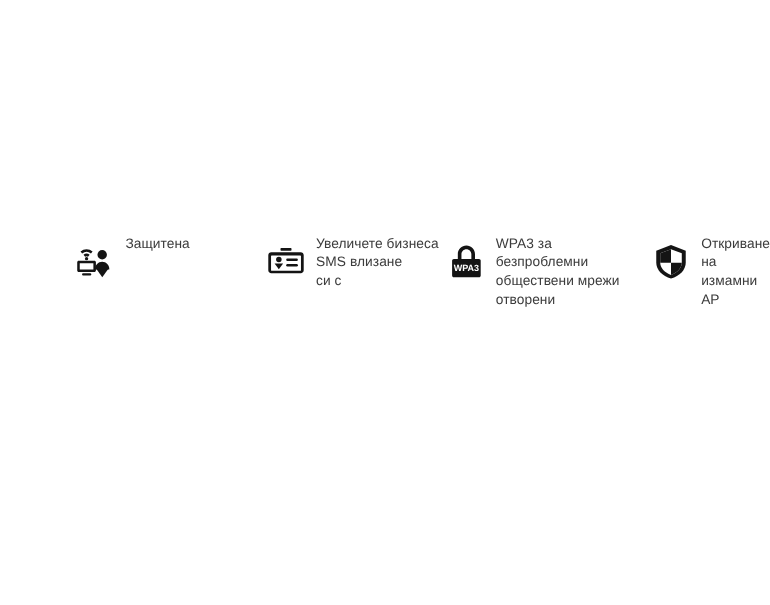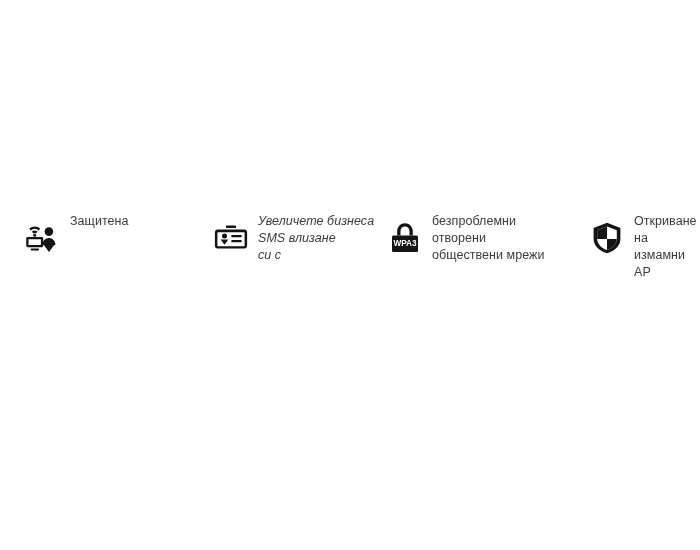--- a/index.html
+++ b/index.html
@@ -26,22 +26,22 @@
   }
 
   .feature-item {
     display: flex;
     flex-direction: row;
     align-items: flex-start;
     box-sizing: border-box;
   }
 
   
-  .feature-item.col-0 { width: 200px; padding-left: 26px; }
-  .feature-item.col-1 { width: 180px; padding-left: 14px; font-style: italic; }
+  .feature-item.col-0 { width: 200px; padding-left: 26px; margin-left: 44px; }
+  .feature-item.col-1 { width: 180px; padding-left: 14px; }
   .feature-item.col-2 { width: 190px; padding-left: 8px; }
   .feature-item.col-3 { width: 130px; padding-left: 20px; }
 
   .feature-icon {
     flex: 0 0 auto;
     width: 34px;
     height: 34px;
     margin-top: 8px;
     display: block;
   }
@@ -132,23 +132,24 @@
         <g fill="#141414">
 
           <path d="M17 2.2c-4.3 0-7.8 3.5-7.8 7.8v4.4h3.3v-4.4c0-2.5 2.0-4.5 4.5-4.5s4.5 2.0 4.5 4.5v4.4h3.3v-4.4c0-4.3-3.5-7.8-7.8-7.8z"></path>
 
           <path d="M5.6 14.4h22.8c0.9 0 1.6 0.7 1.6 1.6v13.4c0 0.9-0.7 1.6-1.6 1.6H5.6c-0.9 0-1.6-0.7-1.6-1.6V16.0c0-0.9 0.7-1.6 1.6-1.6z"></path>
         </g>
         <text class="wpa-badge-text" x="17" y="25.4" text-anchor="middle" font-size="8.2" fill="#ffffff">WPA3</text>
       </svg>
     </span>
     <span class="feature-text">
+      <span class="line">WPA3 за</span>
       <span class="line">безпроблемни</span>
+      <span class="line">обществени мрежи</span>
       <span class="line">отворени</span>
-      <span class="line">обществени мрежи</span>
     </span>
   </div>
 
   <div class="feature-item col-3">
     <span class="feature-icon">
       <svg viewBox="0 0 34 34" xmlns="http://www.w3.org/2000/svg" aria-hidden="true">
 
         <path d="M17 1.8 3.6 6.9v11.0c0 6.4 5.5 12.2 13.4 14.3 7.9-2.1 13.4-7.9 13.4-14.3V6.9z" fill="#141414"></path>
 
         <path d="M17 5.6 7.2 9.3v8.6c0 4.8 4.1 9.2 9.8 11.0 5.7-1.8 9.8-6.2 9.8-11.0V9.3z" fill="#ffffff"></path>

